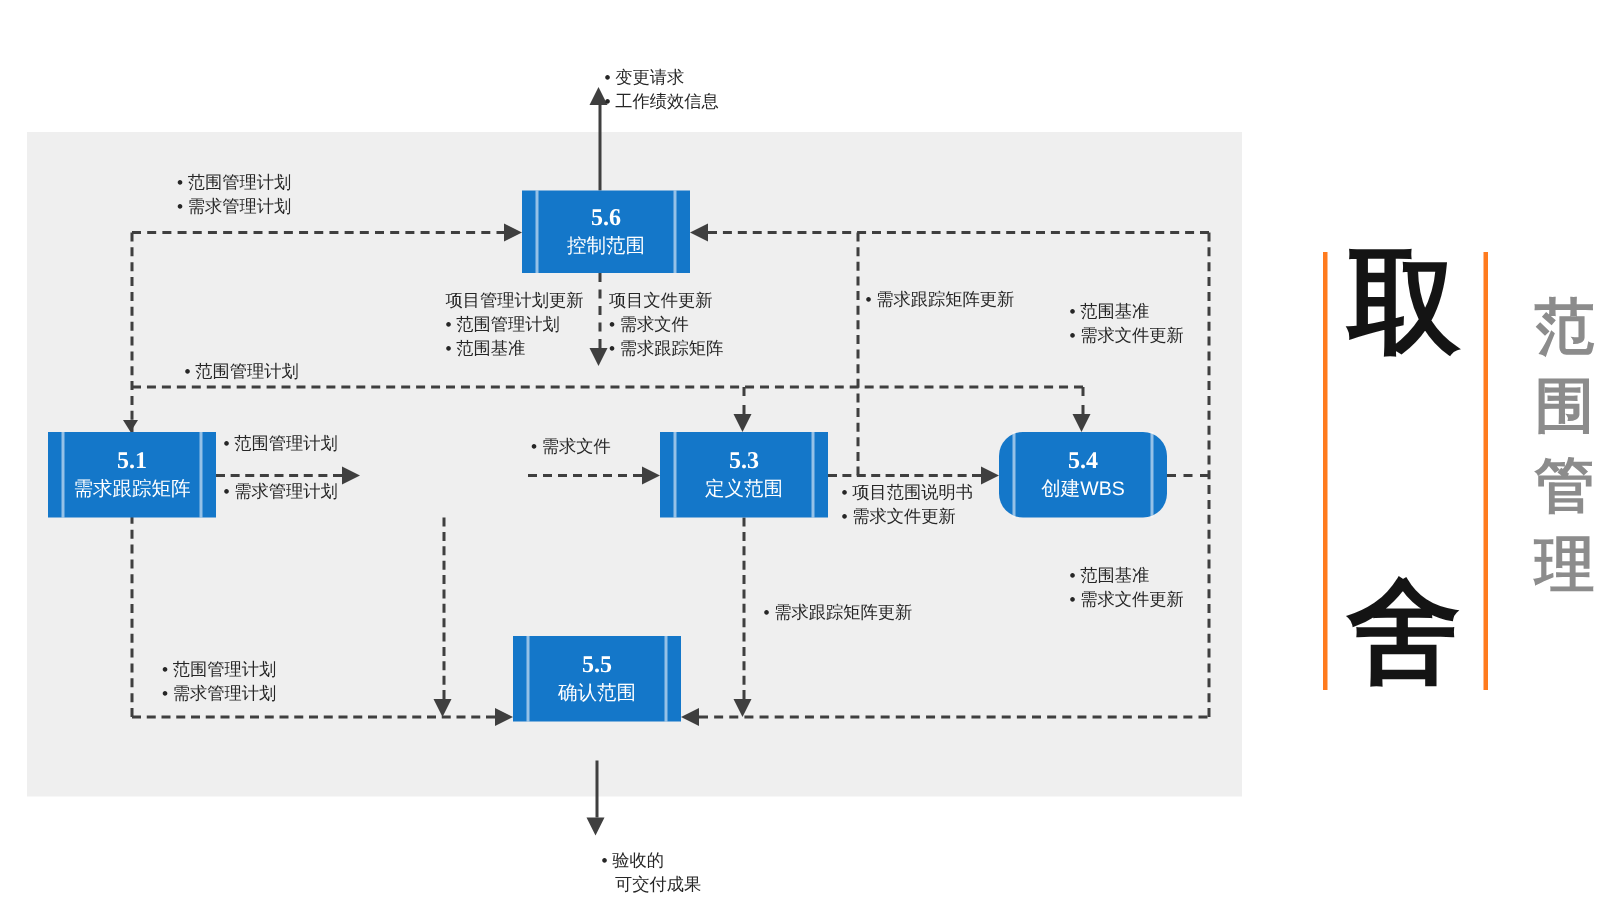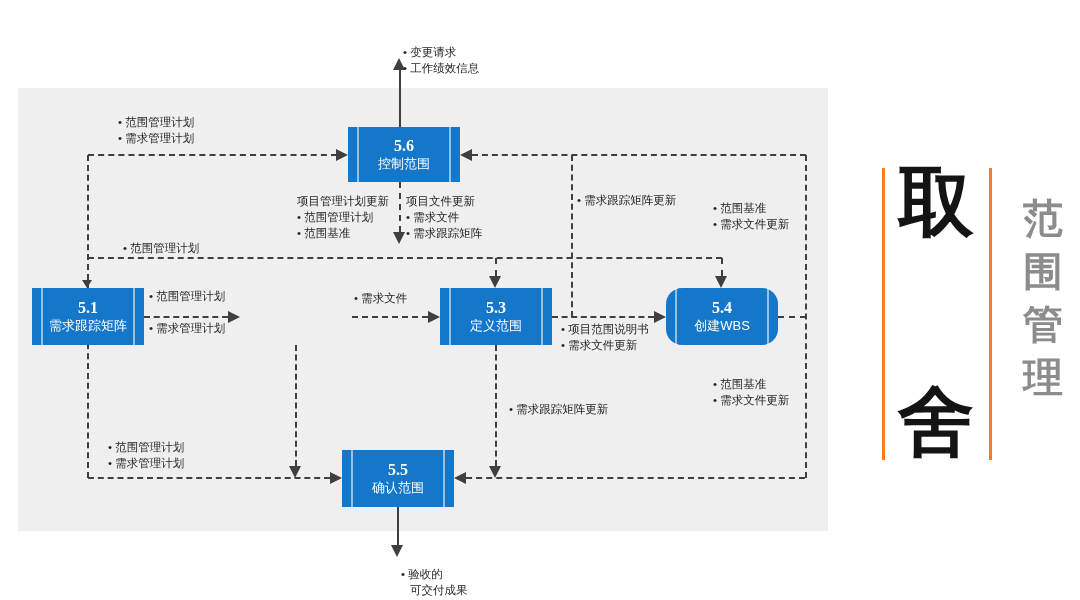--- a/index.html
+++ b/index.html
@@ -105,21 +105,21 @@
       <div class="stripe r"></div>
     <div class="num">5.3</div>
     <div class="nm">定义范围</div>
   </div>
   <div class="pbox" style="left:666px;top:288px;border-radius:16px;">
     <div class="stripe l"></div>
       <div class="stripe r"></div>
     <div class="num">5.4</div>
     <div class="nm">创建WBS</div>
   </div>
-  <div class="pbox" style="left:342px;top:450px;text-align:center;">
+  <div class="pbox" style="left:342px;top:424px;text-align:center;">
     <div class="stripe l"></div>
       <div class="stripe r"></div>
     <div class="num">5.5</div>
     <div class="nm">确认范围</div>
   </div>
   <div class="pbox" style="left:348px;top:127px;height:55px;">
     <div class="stripe l"></div>
       <div class="stripe r"></div>
     <div class="num">5.6</div>
     <div class="nm">控制范围</div>

